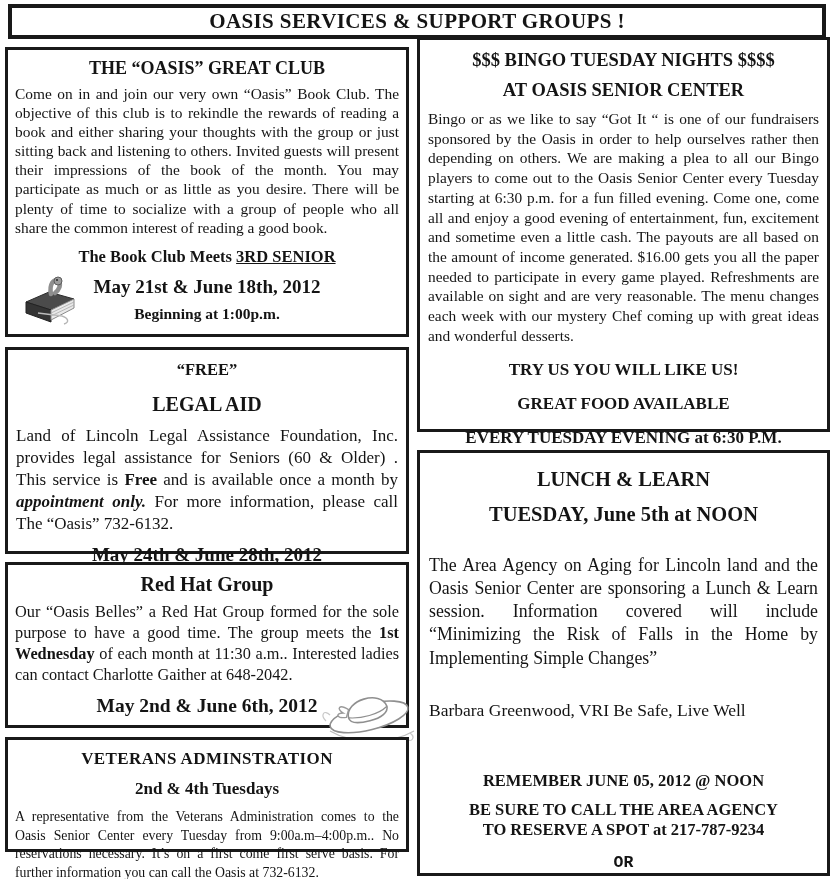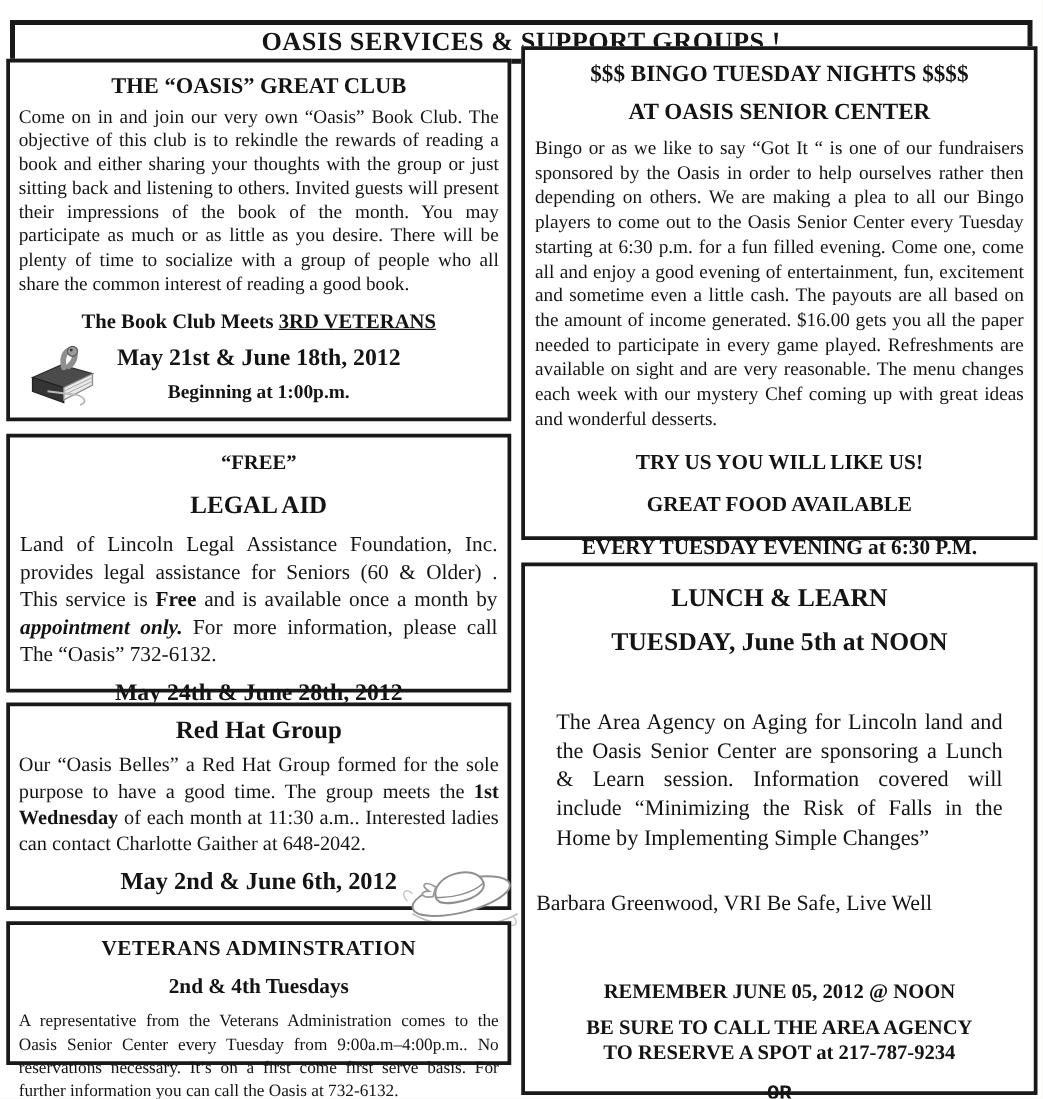--- a/index.html
+++ b/index.html
@@ -12,21 +12,21 @@
     overflow: hidden;
     margin: 0 auto;
   }
   .box {
     position: absolute;
     box-sizing: border-box;
     border: 3px solid #191919;
     background: #fff;
   }
   .banner {
-    position: absolute; left: 8px; top: 16px;
+    position: absolute; left: 8px; top: 4px;
     width: 818px; height: 35px;
     box-sizing: border-box;
     border: 4px solid #191919;
     display: flex; align-items: center; justify-content: center;
   }
   .banner-title {
     font-size: 21px; font-weight: bold; letter-spacing: 0.4px;
   }
   h2, h3, p { margin: 0; }
   .ttl { text-align: center; font-weight: bold; }
@@ -67,39 +67,39 @@
 
   
   .bg-t1   { font-size: 18.5px; margin-top: 10px; }
   .bg-t2   { font-size: 18.5px; margin-top: 9px; }
   .bg-body { font-size: 15.4px; line-height: 1.28; margin-top: 8px; padding: 0 8px; }
   .bg-tag  { font-size: 17px; margin-top: 14px; }
 
   
   .ll-t1     { font-size: 20.5px; margin-top: 15px; }
   .ll-t2     { font-size: 20.5px; margin-top: 12px; }
-  .ll-body   { font-size: 17.8px; line-height: 1.3; margin-top: 40px; padding: 0 25px; }
+  .ll-body   { font-size: 17.8px; line-height: 1.3; margin-top: 28px; padding: 0 9px; }
   .ll-speaker{ font-size: 17.5px; margin-top: 30px; padding: 0 9px; }
   .ll-rem1   { font-size: 16.5px; margin-top: 50px; }
   .ll-rem2   { font-size: 16.5px; margin-top: 9px; padding: 0 40px; }
   .ll-or     { font-size: 16.5px; margin-top: 13px; font-family: Liberation Mono, monospace; }
 </style>
 </head>
 <body>
 
 <div class="page">
 
   <div class="banner">
     <span class="banner-title">OASIS SERVICES &amp; SUPPORT GROUPS !</span>
   </div>
 
   <section class="box" style="left:5px; top:47px; width:404px; height:290px;">
     <h2 class="ttl bc-title">THE “OASIS” GREAT CLUB</h2>
     <p class="just bc-body">Come on in and join our very own “Oasis” Book Club.  The objective of this club is to rekindle the rewards  of reading a book and either sharing your thoughts with the group or just sitting back and  listening to others.  Invited guests will present their impressions of the book of the month.  You may participate as much or as little as you desire.  There will be plenty of time to socialize with a group of people who all share the common interest of reading a good book.</p>
-    <p class="ctr bc-meets"><span>The Book Club  Meets </span><span class="u">3RD VETERANS</span></p>
+    <p class="ctr bc-meets"><span>The Book Club  Meets </span><span class="u">3RD SENIOR</span></p>
     <p class="ctr bc-dates">May 21st &amp; June 18th, 2012</p>
     <p class="ctr bc-time">Beginning at 1:00p.m.</p>
     <svg class="book-icon" width="62" height="64" viewBox="0 0 62 64">
       <path d="M8 38 L31 28 L56 35 L33 46 Z" fill="#4b4b4b" stroke="#2c2c2c" stroke-width="1"></path>
       <path d="M8 38 L8 49 L33 58 L33 46 Z" fill="#343434" stroke="#222" stroke-width="1"></path>
       <path d="M33 46 L56 35 L56 44 L33 56 Z" fill="#e9e9e9" stroke="#8a8a8a" stroke-width="1"></path>
       <path d="M33 49 L56 38 M33 52 L56 41" stroke="#aaa" stroke-width="0.8" fill="none"></path>
       <path d="M20 49 L44 52" stroke="#bbb" stroke-width="1.5" fill="none"></path>
       <path d="M44 52 C50 54 52 58 46 60" stroke="#b5b5b5" stroke-width="1.4" fill="none"></path>
       <path d="M33 30 C31 20 36 14 40 17 C44 20 41 26 37 29" fill="none" stroke="#8f8f8f" stroke-width="4.5" stroke-linecap="round"></path>

